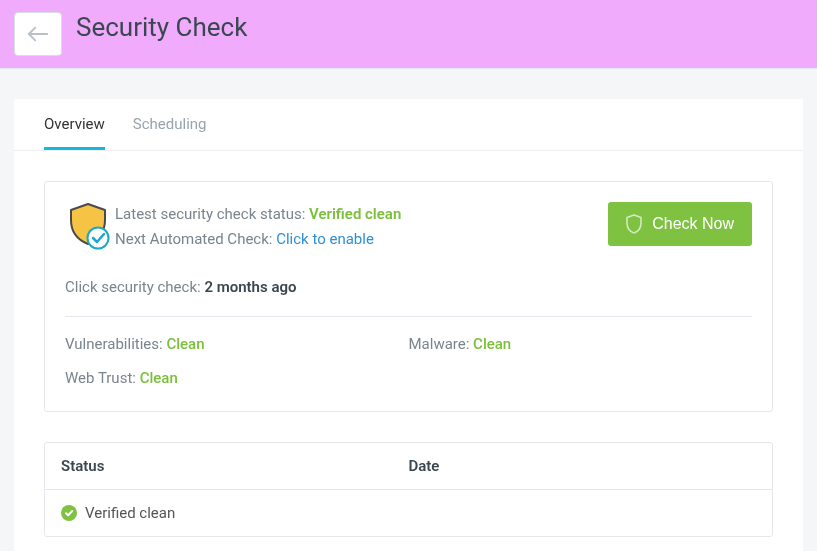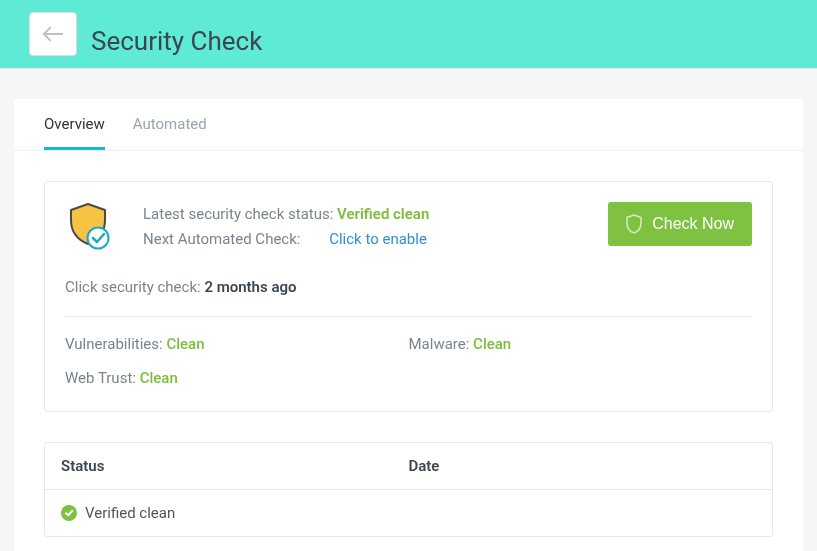--- a/index.html
+++ b/index.html
@@ -1,22 +1,22 @@
 <!DOCTYPE html>
 <html><head>
 <meta charset="utf-8">
 <style>
   * { box-sizing: border-box; margin: 0; padding: 0; }
   html, body { width: 817px; height: 551px; font-family: -apple-system, BlinkMacSystemFont, "Segoe UI", Roboto, Arial, sans-serif; background: #f5f6f7; color: #444; }
   .page { width: 817px; height: 551px; background: #f5f6f7; }
   .header {
     display: flex;
-    align-items: flex-end;
-    padding: 12px 29px;
-    background: #5eead4;
+    align-items: flex-start;
+    padding: 12px 14px;
+    background: #f0abfc;
     border-bottom: 1px solid #e6e8ea;
   }
   .back-btn {
     width: 48px; height: 44px;
     border: 1px solid #d8dde2;
     border-radius: 4px;
     background: #fff;
     display: flex; align-items: center; justify-content: center;
     margin-right: 14px;
     cursor: pointer;
@@ -53,27 +53,27 @@
     padding: 20px 20px 24px 20px;
   }
   .status-top {
     display: flex;
     align-items: flex-start;
     justify-content: space-between;
   }
   .status-left {
     display: flex;
     align-items: flex-start;
-    gap: 32px;
+    gap: 4px;
   }
   .shield-icon { flex: 0 0 auto; }
   .status-lines { font-size: 15px; color: #7a848e; line-height: 1.65; }
   .green { color: #7bbf3a; font-weight: 600; }
   .green-nw { color: #7bbf3a; font-weight: 500; }
-  .link  { color: #2f8fd6; cursor: pointer; margin-left: 25px; }
+  .link  { color: #2f8fd6; cursor: pointer; }
   .bold  { color: #3b4750; font-weight: 600; text-align: center; }
   .check-now-btn {
     background: #7fc242;
     color: #fff;
     border: none;
     border-radius: 3px;
     padding: 12px 18px;
     font-size: 16px;
     display: flex; align-items: center; gap: 10px;
     cursor: pointer;
@@ -123,21 +123,21 @@
       </svg>
     </button>
     <h1 class="page-title">Security Check</h1>
   </div>
 
   <div class="content-wrap">
     <div class="card">
 
       <div class="tabs">
         <div class="tab active">Overview</div>
-        <div class="tab">Automated</div>
+        <div class="tab">Scheduling</div>
       </div>
 
       <div class="inner">
 
         <div class="status-box">
 
           <div class="status-top">
             <div class="status-left">
               <span class="shield-icon">
                 <svg width="46" height="48" viewBox="0 0 46 48">

